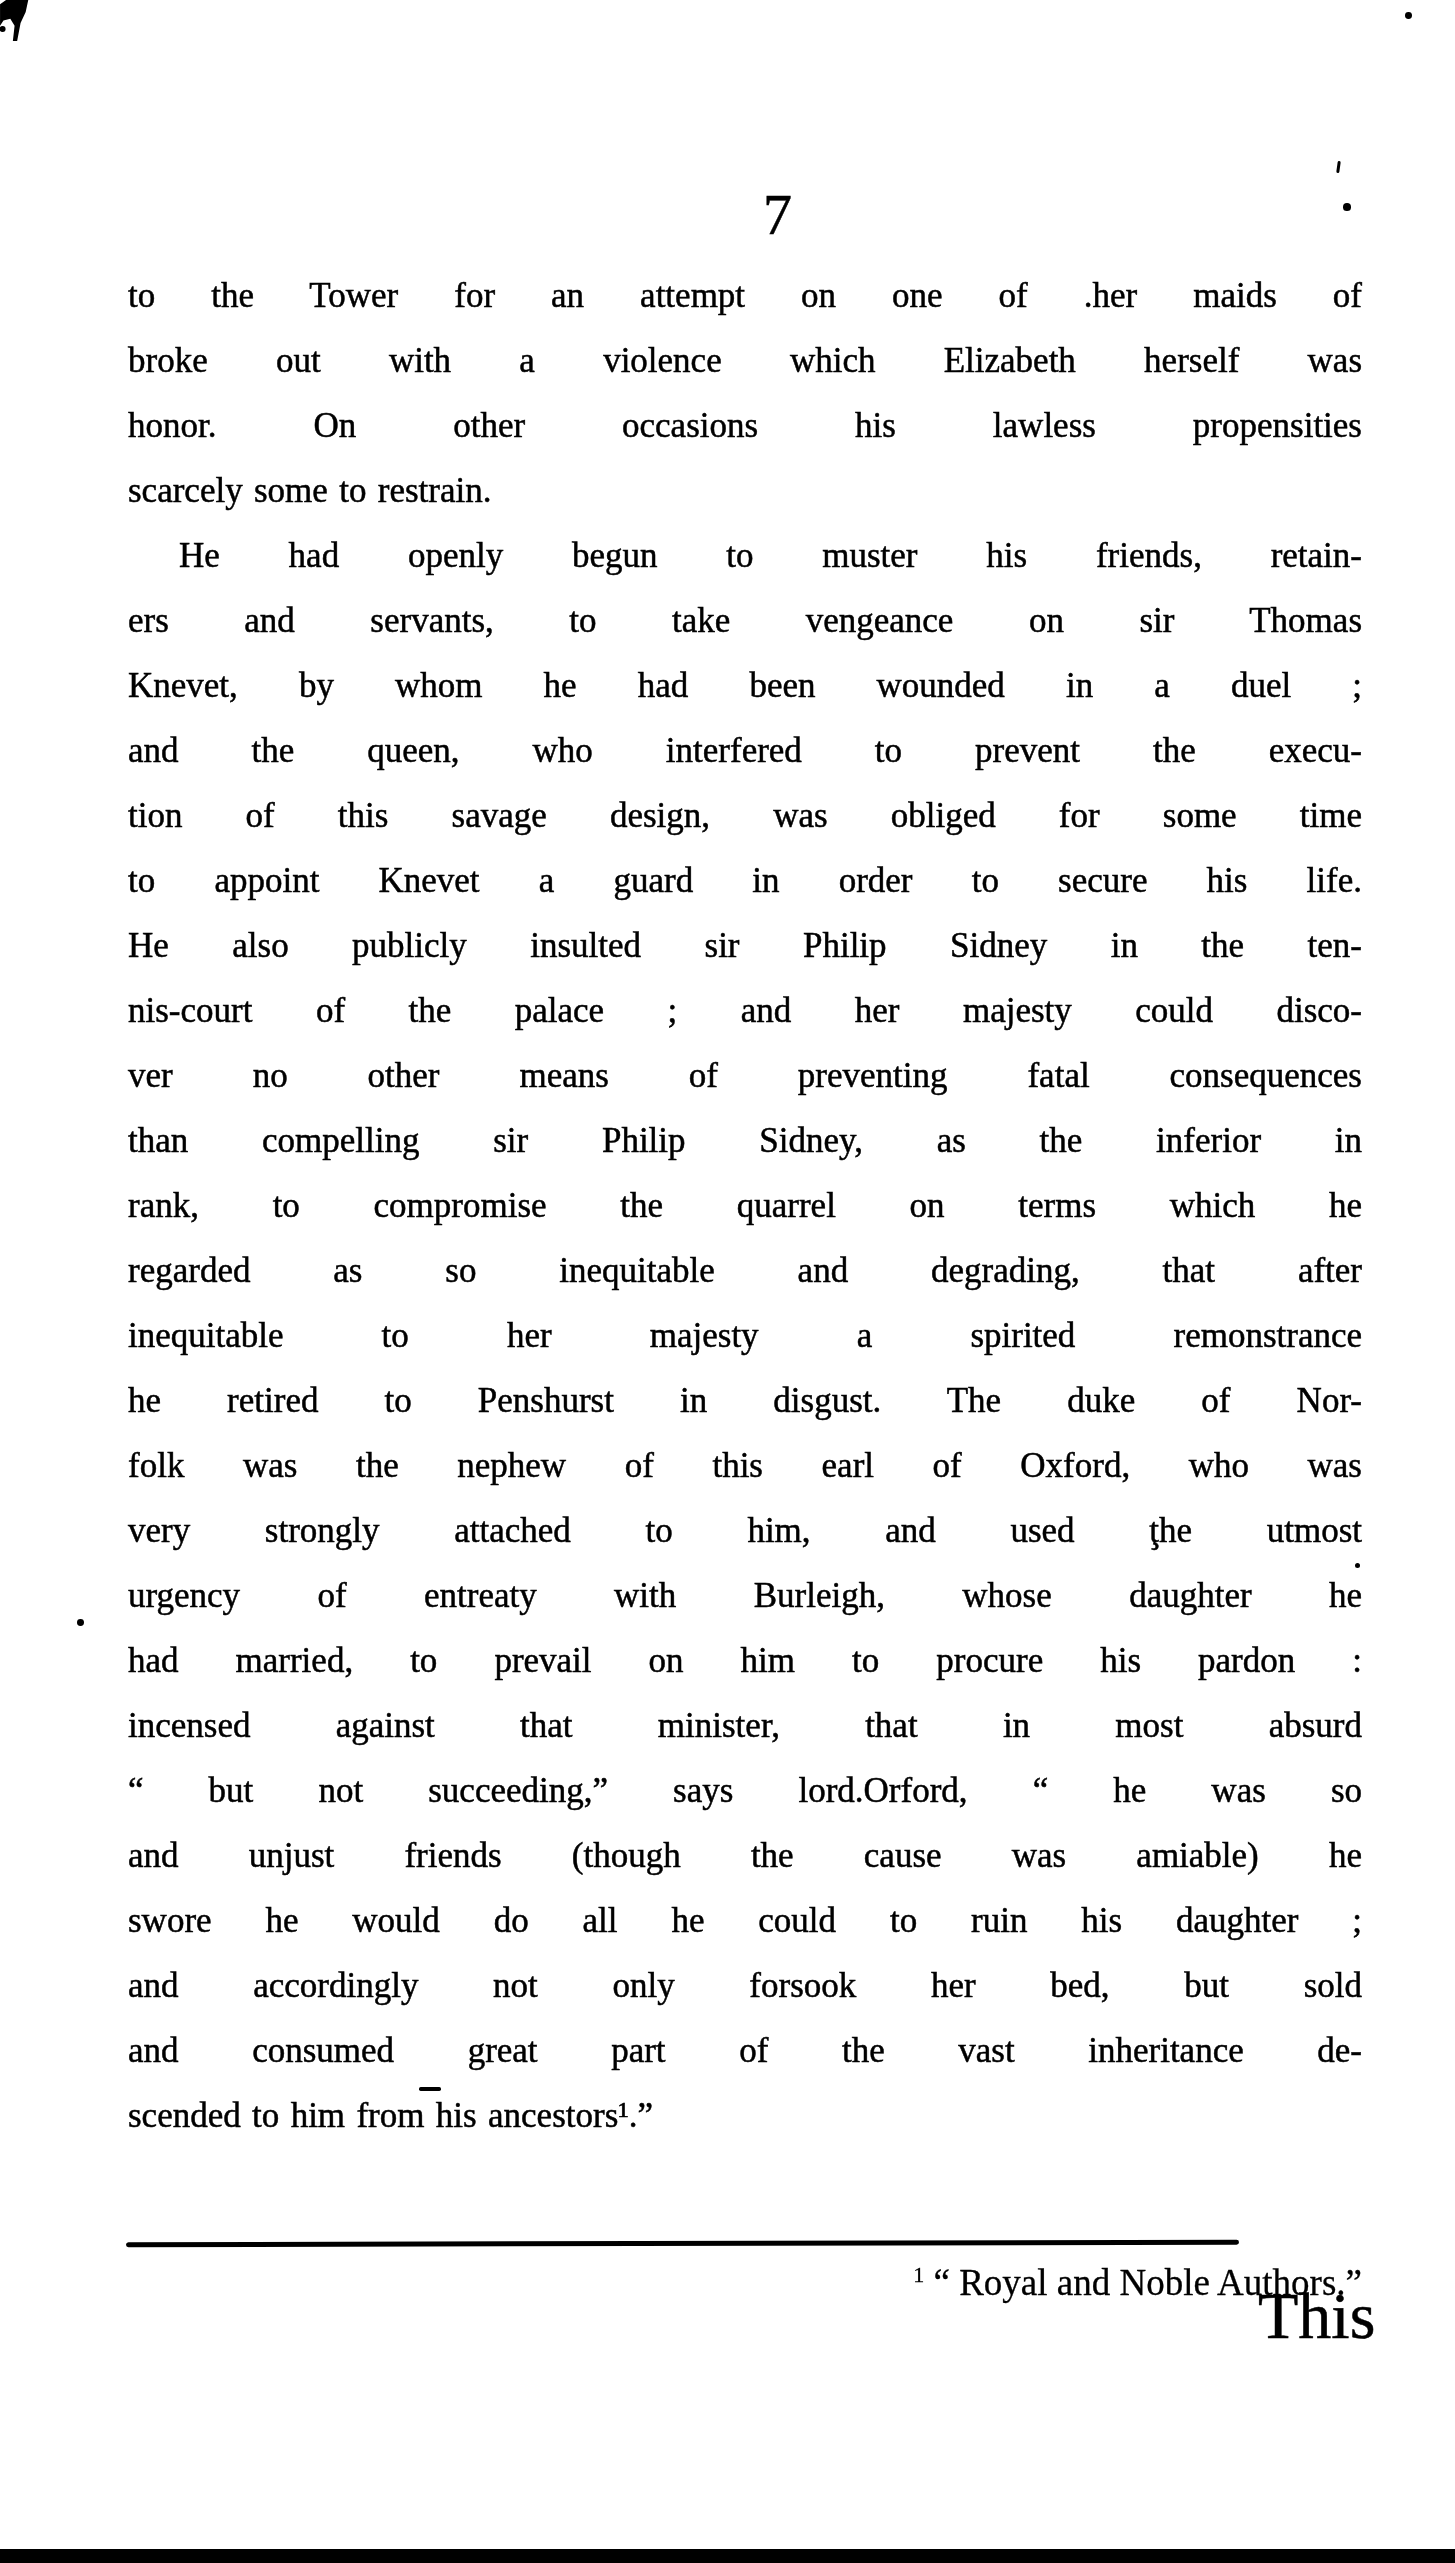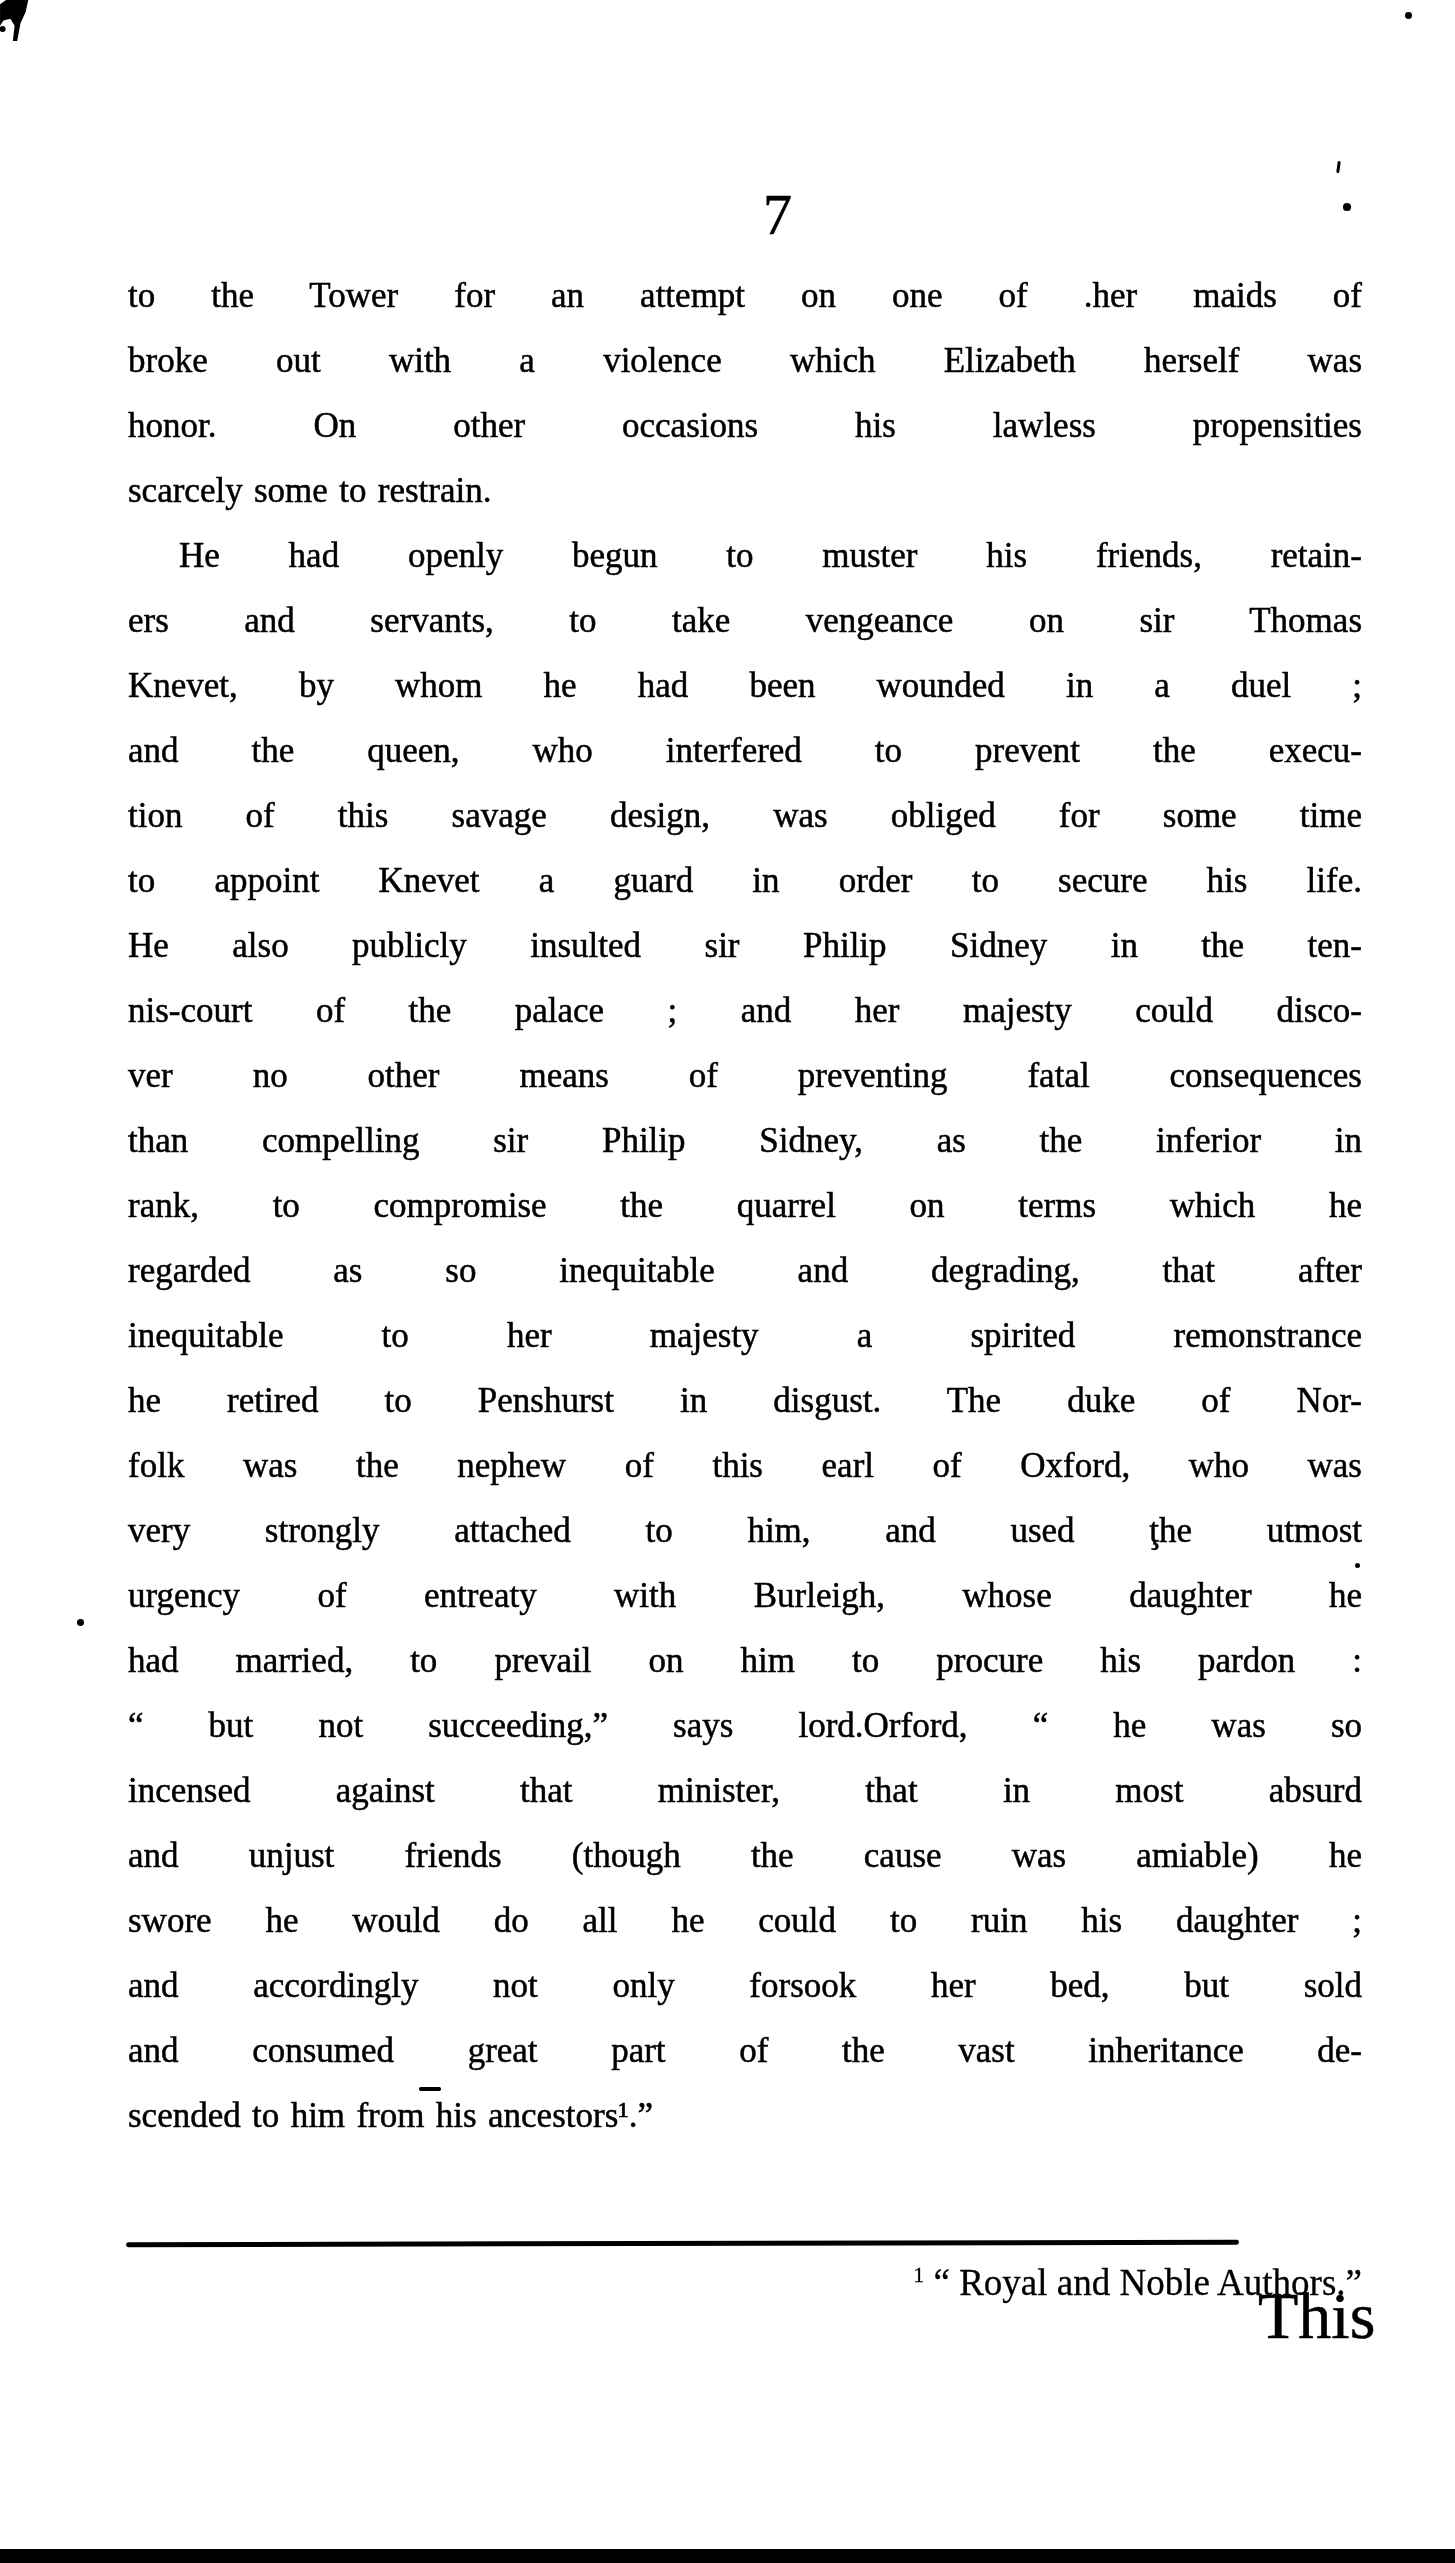--- a/index.html
+++ b/index.html
@@ -122,22 +122,22 @@
     <div class="line">ver no other means of preventing fatal consequences</div>
     <div class="line">than compelling sir Philip Sidney, as the inferior in</div>
     <div class="line">rank, to compromise the quarrel on terms which he</div>
     <div class="line">regarded as so inequitable and degrading, that after</div>
     <div class="line">inequitable to her majesty a spirited remonstrance</div>
     <div class="line">he retired to Penshurst in disgust. The duke of Nor-</div>
     <div class="line">folk was the nephew of this earl of Oxford, who was</div>
     <div class="line">very strongly attached to him, and used ţhe utmost</div>
     <div class="line">urgency of entreaty with Burleigh, whose daughter he</div>
     <div class="line">had married, to prevail on him to procure his pardon :</div>
+    <div class="line">incensed against that minister, that in most absurd</div>
     <div class="line">“ but not succeeding,” says lord.Orford, “ he was so</div>
-    <div class="line">incensed against that minister, that in most absurd</div>
     <div class="line">and unjust friends (though the cause was amiable) he</div>
     <div class="line">swore he would do all he could to ruin his daughter ;</div>
     <div class="line">and accordingly not only forsook her bed, but sold</div>
     <div class="line">and consumed great part of the vast inheritance de-</div>
     <div class="line short">scended to him from his ancestors¹.”</div>
   </div>
 
   <div class="rule"></div>
 
   <div class="footnote"><sup>1</sup> <span>“ Royal and Noble Authors.”</span></div>

